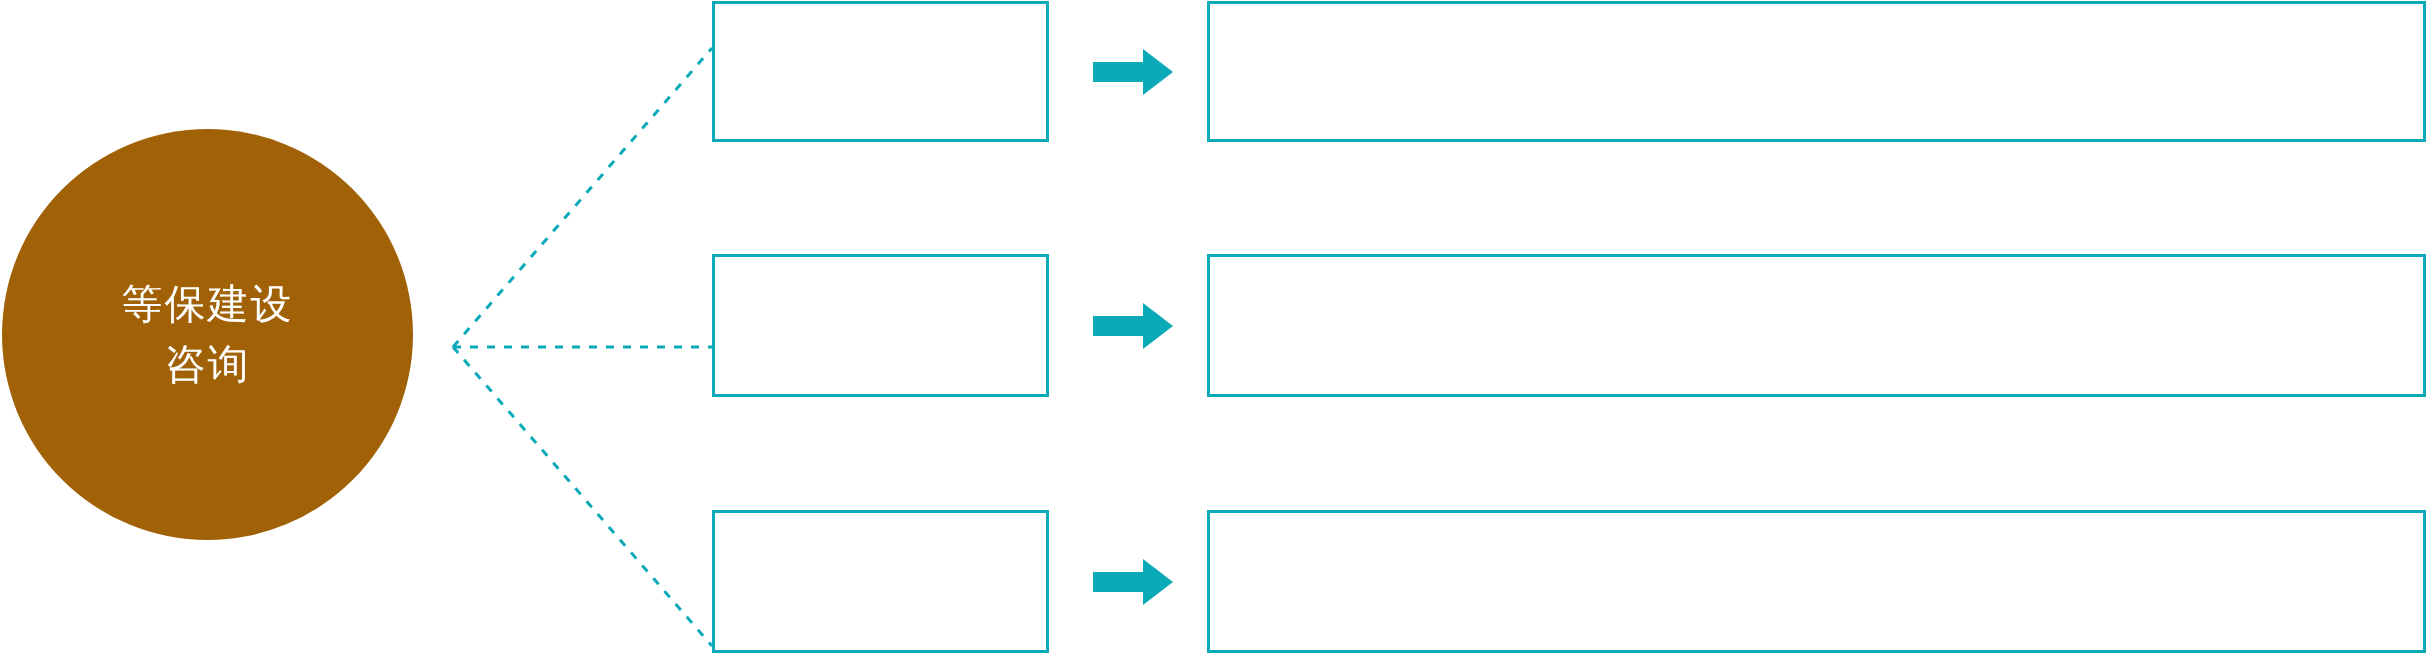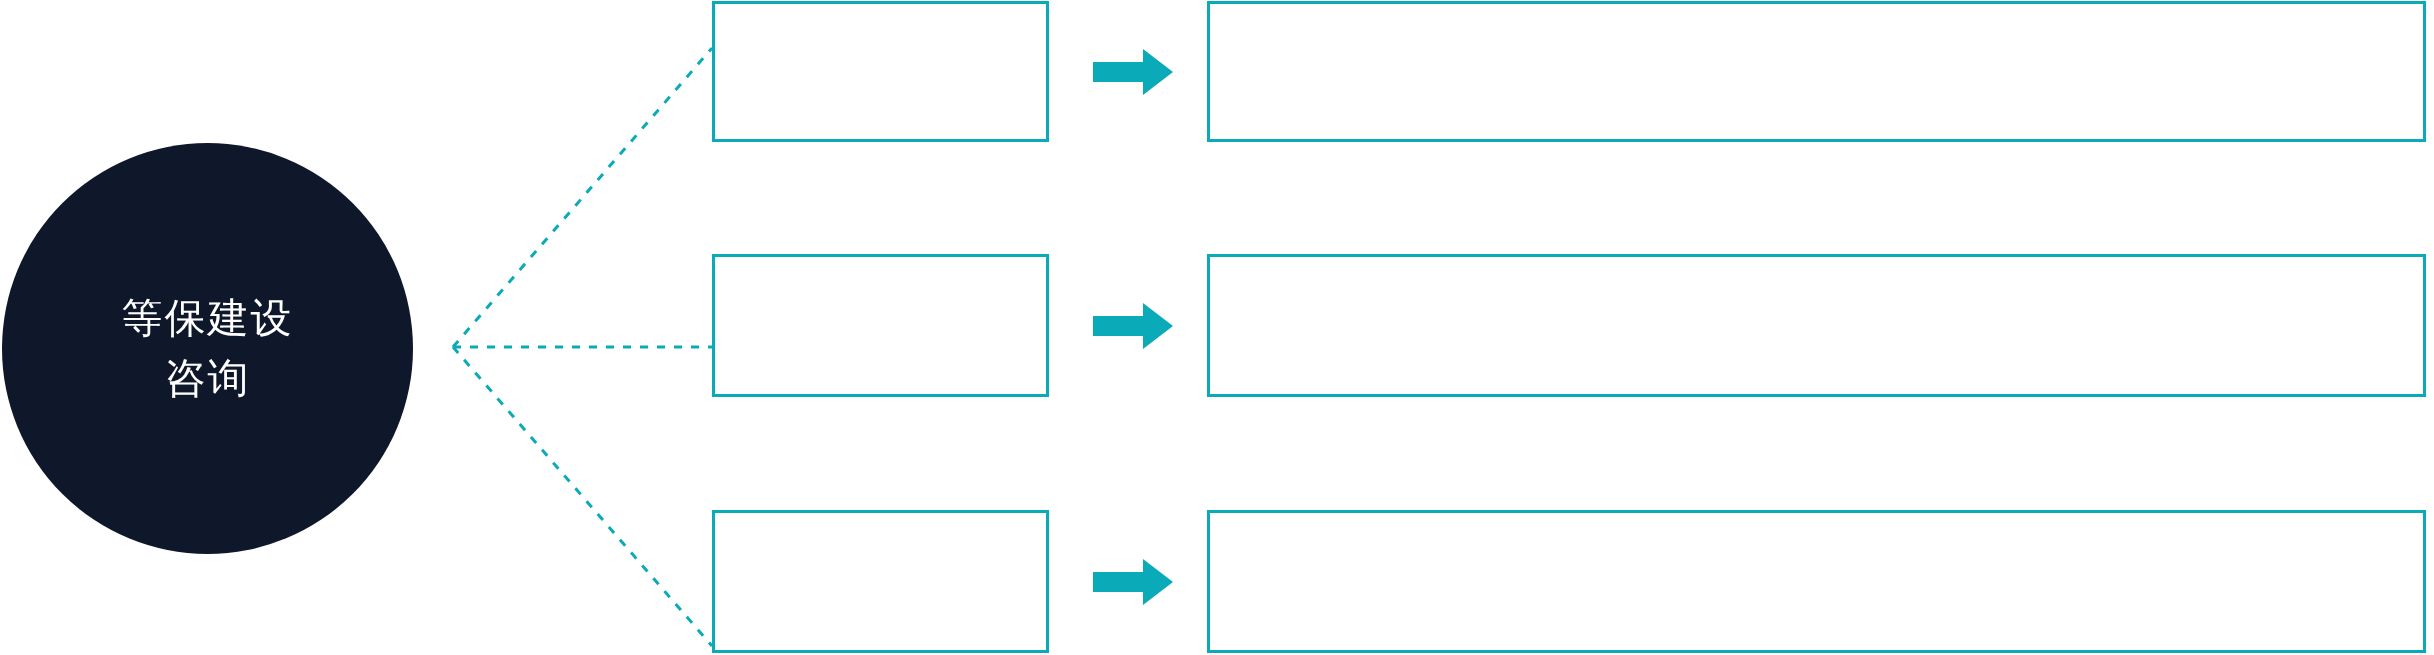--- a/index.html
+++ b/index.html
@@ -14,25 +14,25 @@
   #canvas {
     position: relative;
     width: 2434px;
     height: 655px;
     background: #ffffff;
     overflow: hidden;
   }
   .hub {
     position: absolute;
     left: 2px;
-    top: 143px;
+    top: 129px;
     width: 411px;
     height: 411px;
     border-radius: 50%;
-    background: #0f172a;
+    background: #a16207;
     display: flex;
     align-items: center;
     justify-content: center;
   }
   .hub-label {
     color: #ffffff;
     font-size: 41px;
     line-height: 1.45;
     text-align: center;
     letter-spacing: 2px;

